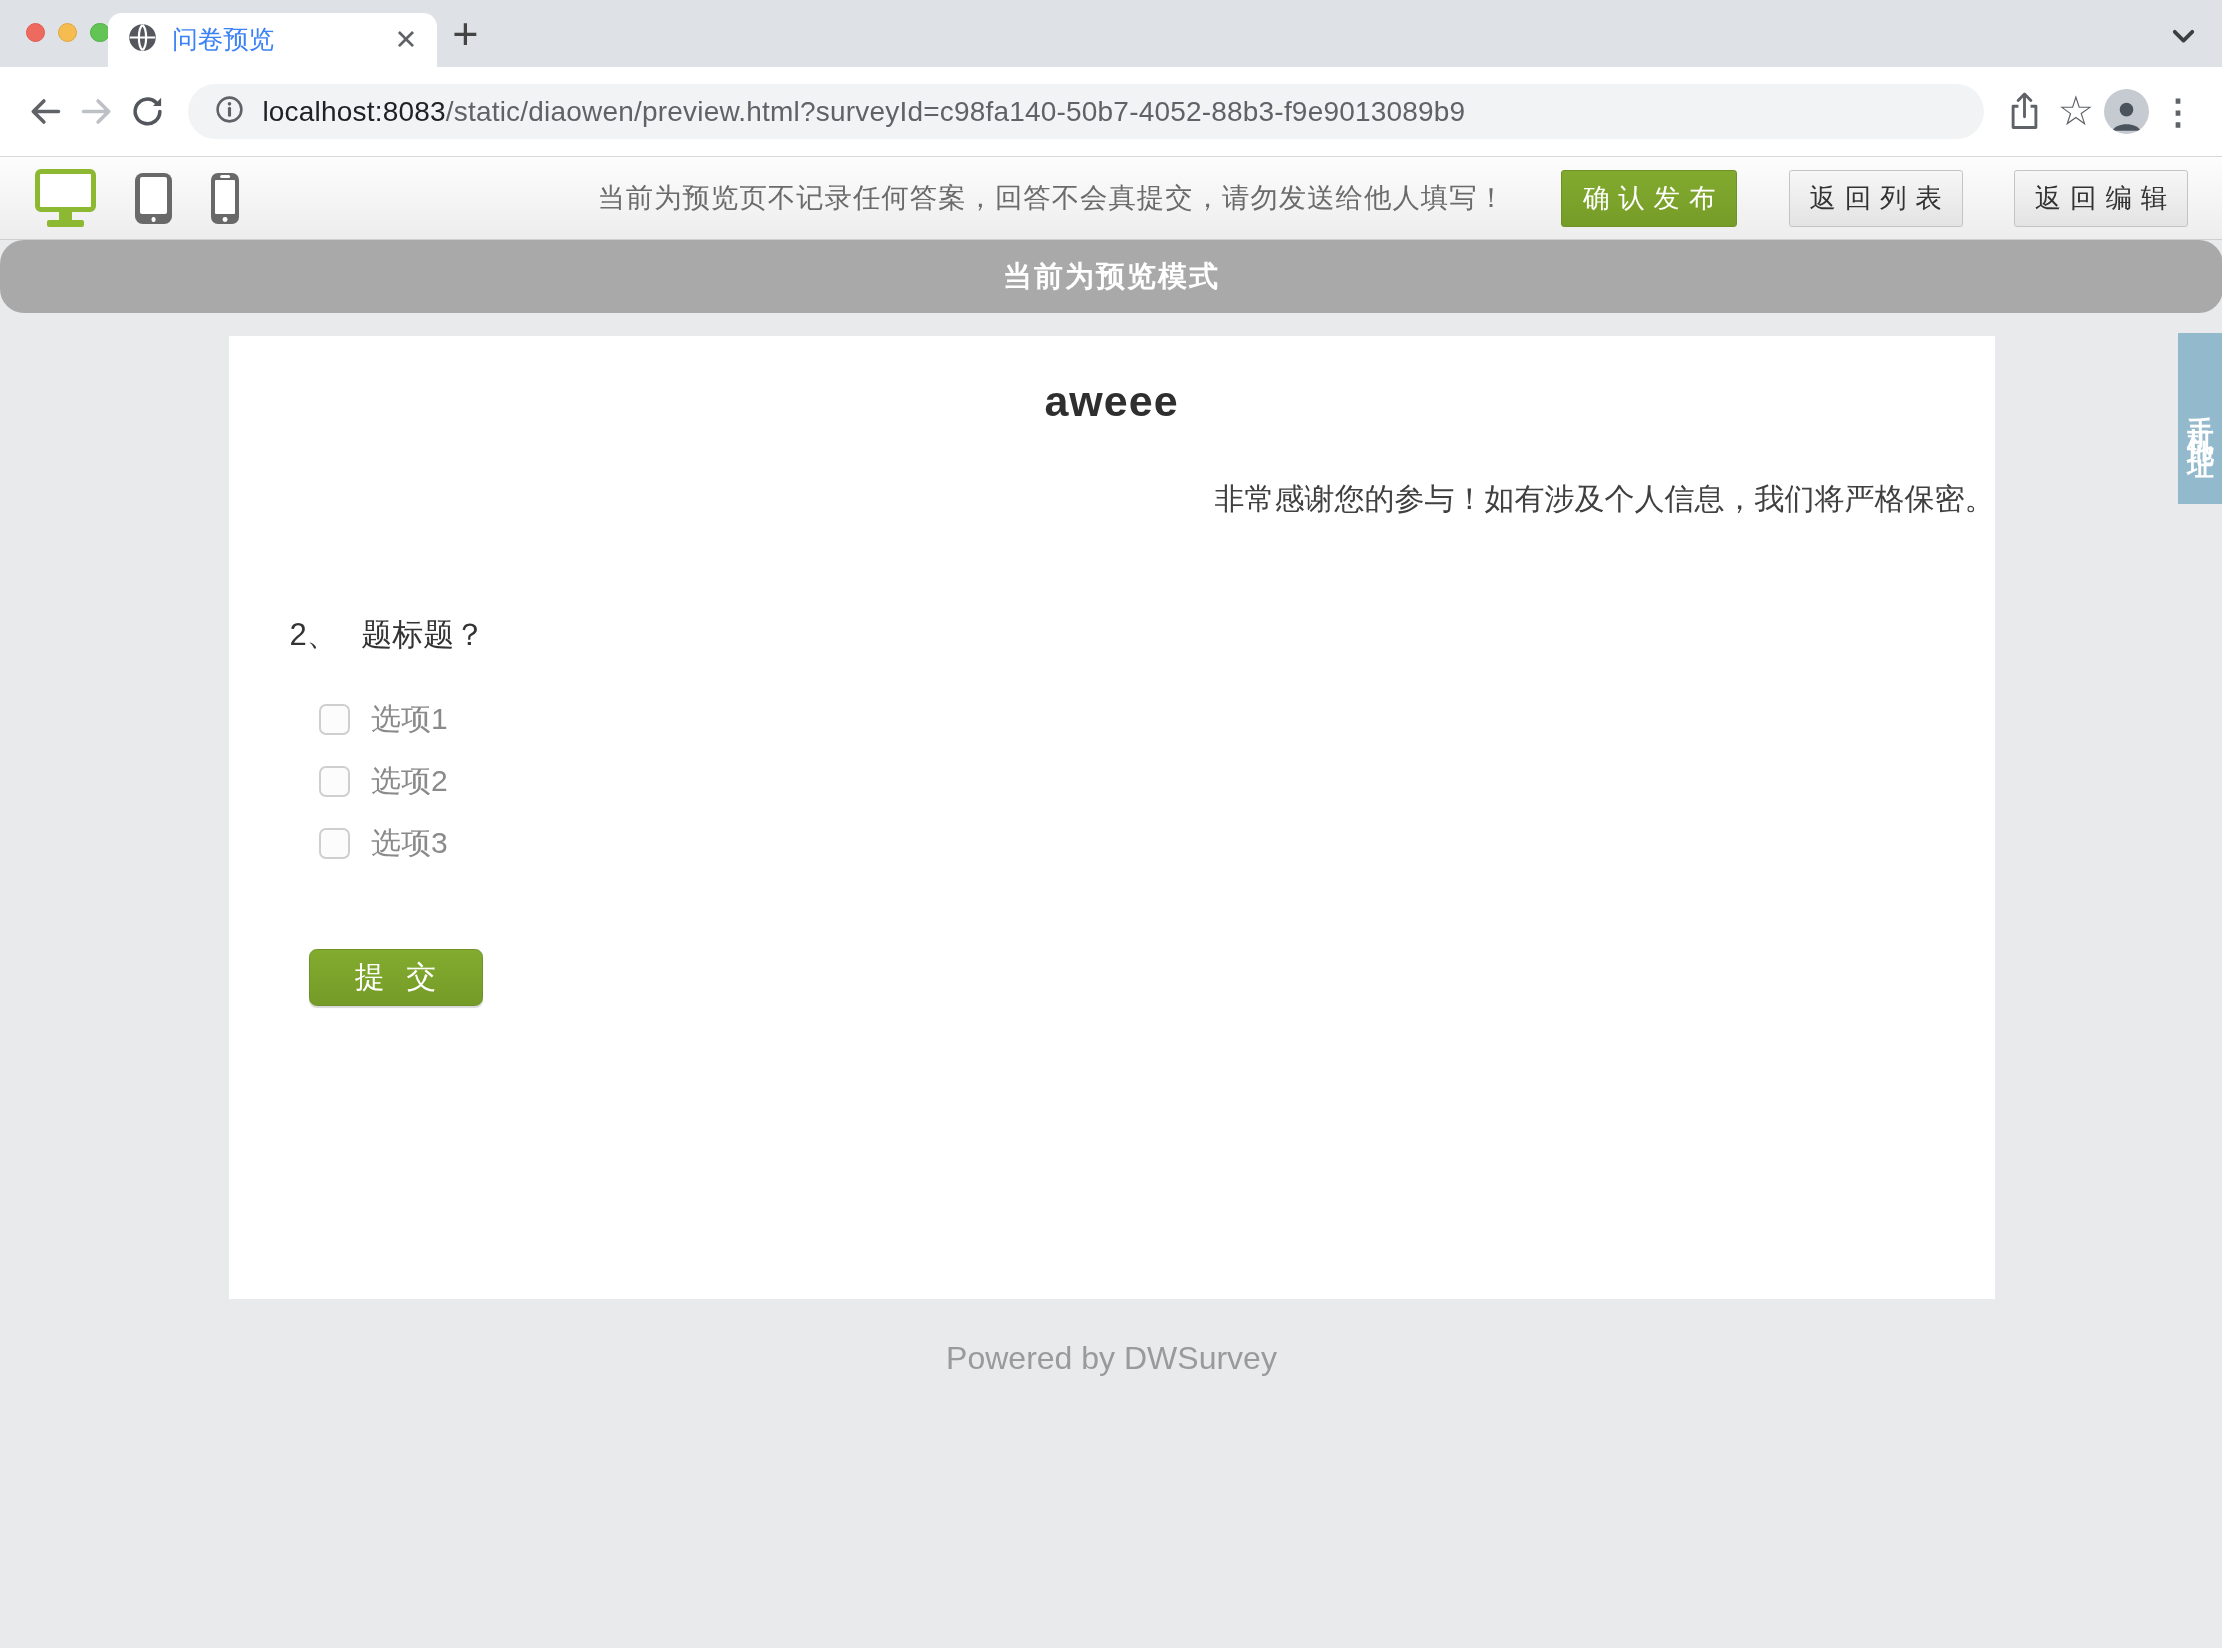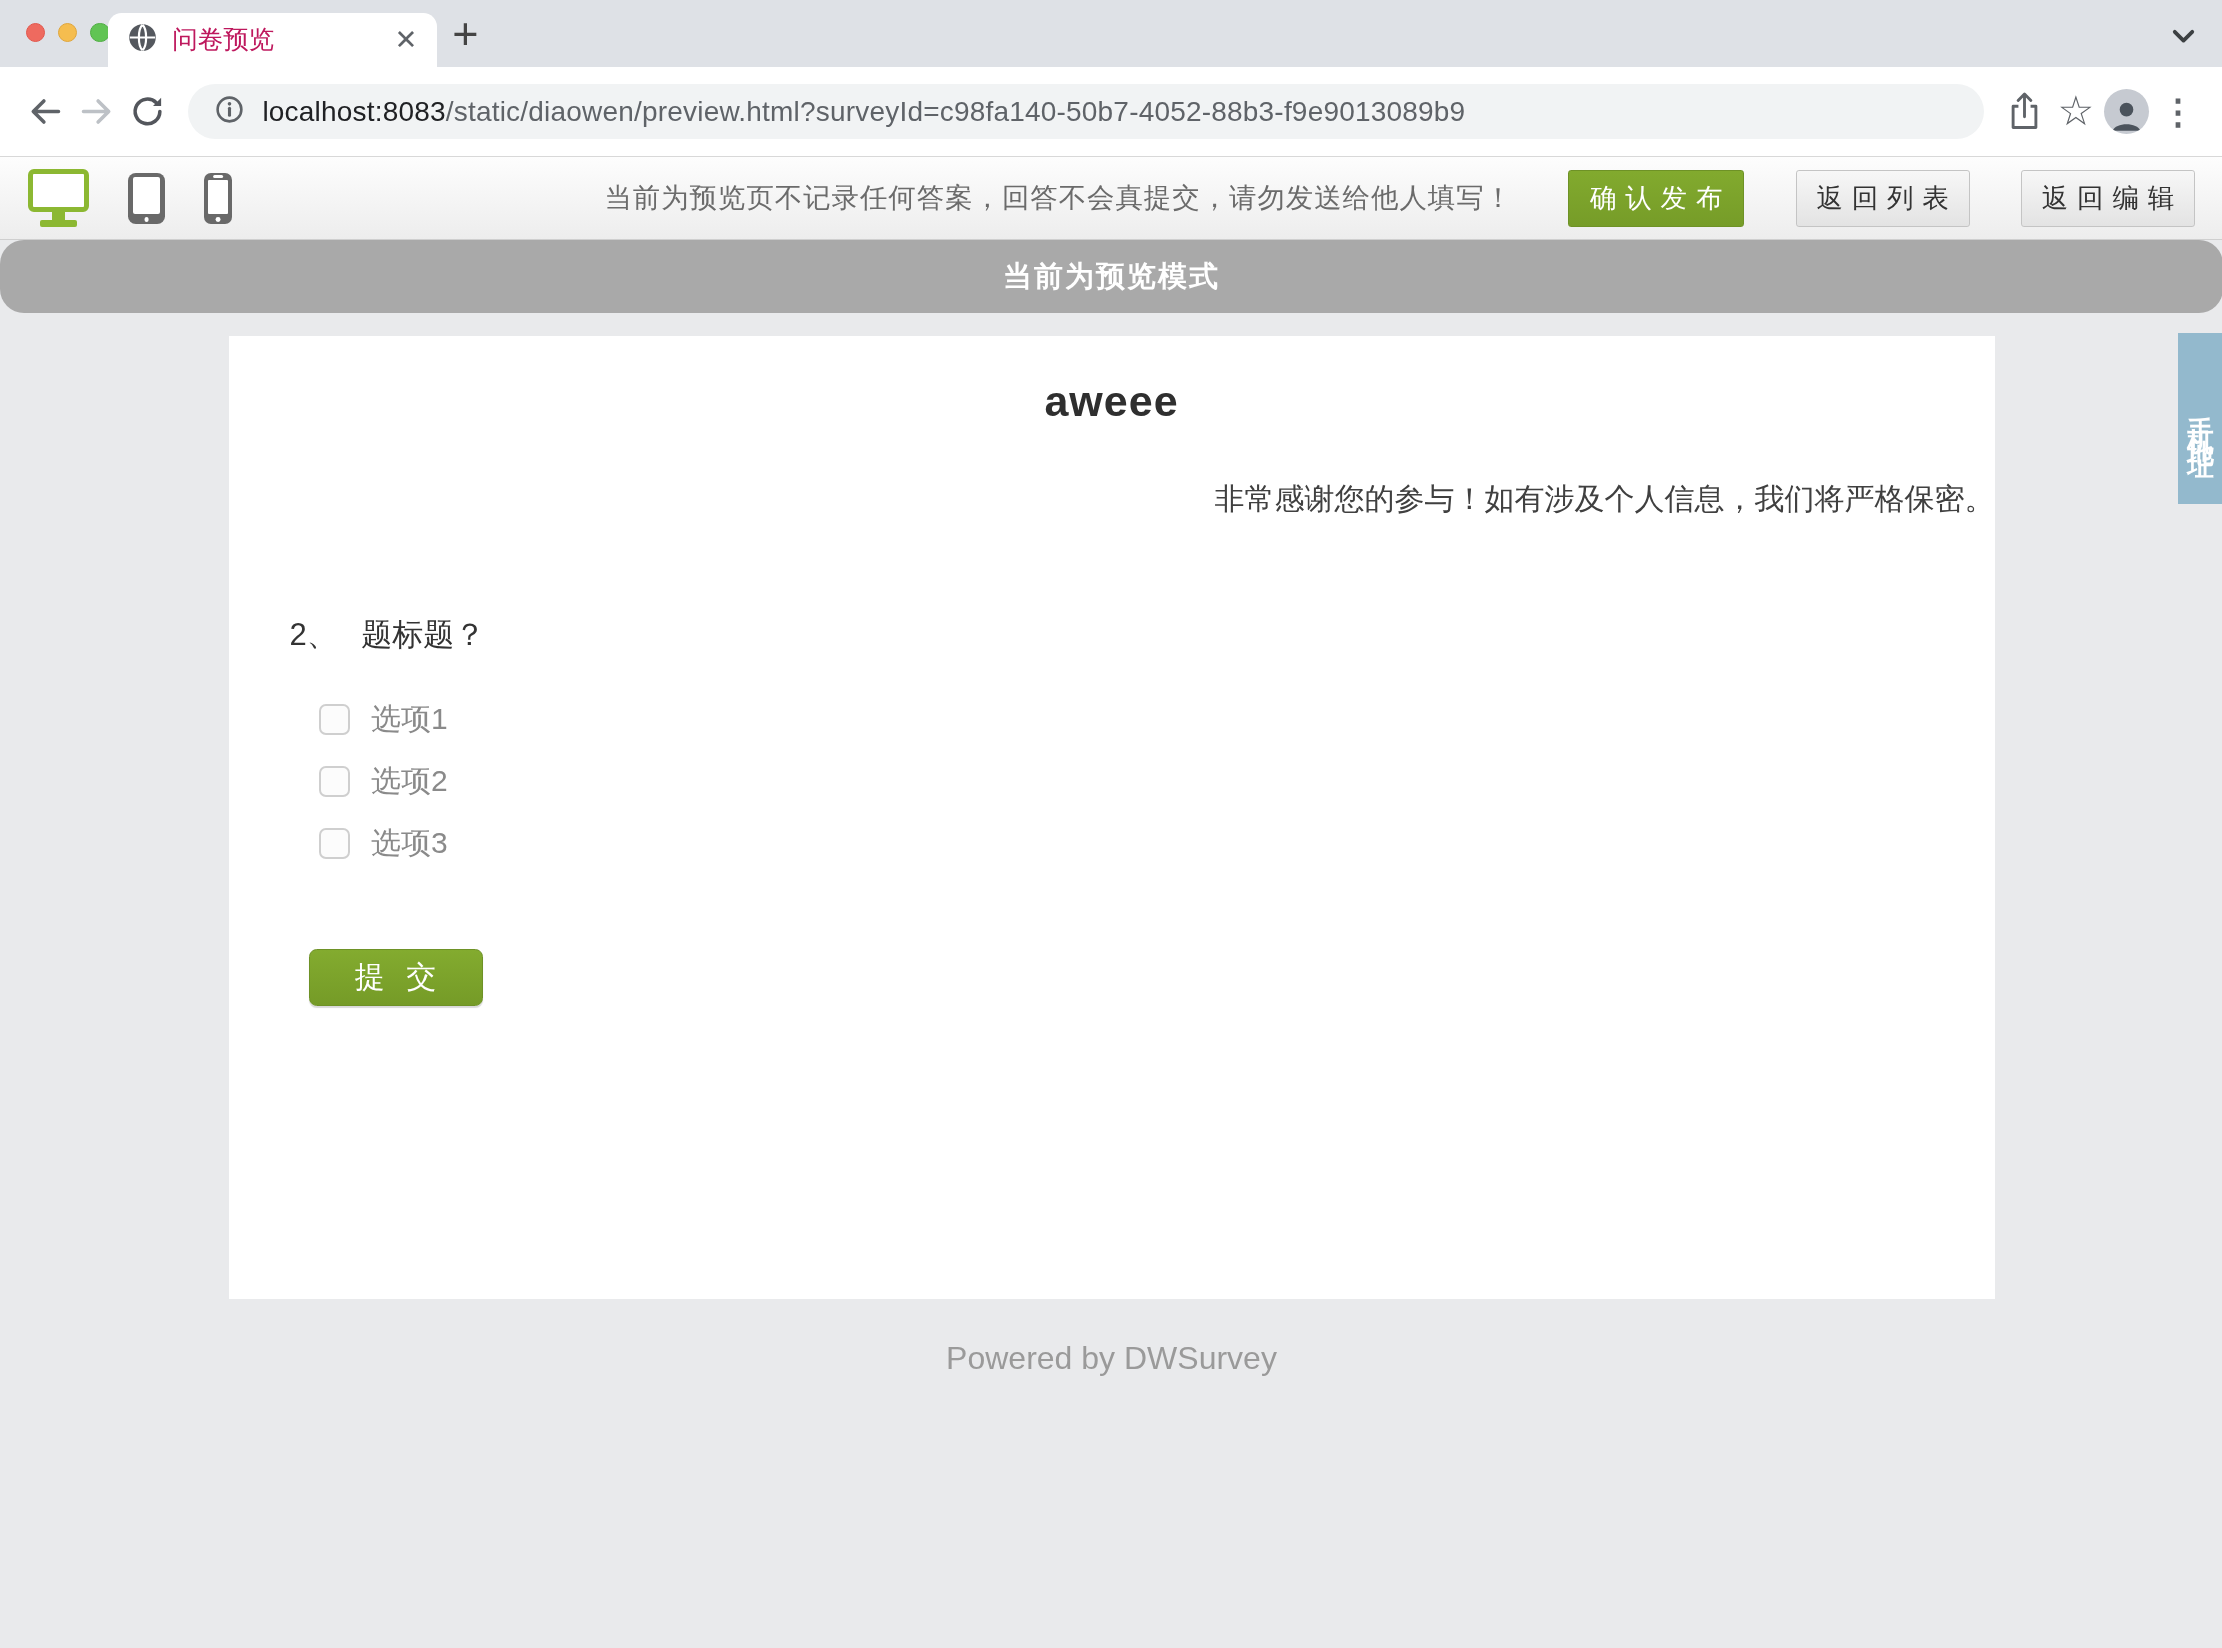--- a/index.html
+++ b/index.html
@@ -8,21 +8,21 @@
 
   
   .tabstrip { height:67px; background:#dee1e6; position:relative; }
   .traffic { position:absolute; left:25.5px; top:22.5px; display:flex; gap:12.7px; }
   .light { width:19.6px; height:19.6px; border-radius:50%; }
   .light.red    { background:#ee6a5f; border:1px solid #e2574c; }
   .light.yellow { background:#f5bd4f; border:1px solid #e0a63c; }
   .light.green  { background:#61c454; border:1px solid #4fae43; }
   .tab { position:absolute; left:108px; top:12.7px; width:329px; height:54px; background:#fff;
          border-radius:13.7px 13.7px 0 0; display:flex; align-items:center; padding:0 19.6px; }
-  .tab-title { font-size:25.5px; color:#be185d; margin-left:15.7px; flex:1; white-space:nowrap; overflow:hidden; }
+  .tab-title { font-size:25.5px; color:#3b82f6; margin-left:15.7px; flex:1; white-space:nowrap; overflow:hidden; }
   .tab-close { font-size:27.4px; color:#5f6368; margin-left:11.8px; cursor:pointer; }
   .newtab { position:absolute; left:439px; top:7.8px; width:53px; height:53px; display:flex;
             align-items:center; justify-content:center; font-size:45px; font-weight:300; color:#444; }
   .tab-chevron { position:absolute; right:21.6px; top:17.6px; width:35px; height:35px; }
 
   
   .navbar { height:90px; background:#fff; display:flex; align-items:center; padding:0 19.6px;
             border-bottom:1px solid #d8d8d8; }
   .nav-ic { width:51px; height:51px; display:flex; align-items:center; justify-content:center; flex:none; }
   .urlbar { flex:1; height:55px; background:#f1f3f4; border-radius:27.4px; display:flex; align-items:center;
@@ -31,21 +31,21 @@
   .url-host { color:#202124; }
   .url-path { color:#5f6368; }
   .info-ic { margin-right:17.6px; flex:none; }
   .star-glyph { font-size:41px; color:#5f6368; line-height:1; }
   .dots-glyph { font-size:35px; color:#5f6368; line-height:1; font-weight:bold; }
   .avatar { width:45px; height:45px; border-radius:50%; background:#c6cad1; display:flex;
             align-items:flex-end; justify-content:center; overflow:hidden; }
 
   
   .ptoolbar { height:83px; background:linear-gradient(#fdfdfd,#ededed); border-bottom:1px solid #cfcfcf;
-              display:flex; align-items:center; padding:0 28px;justify-content:space-between; }
+              display:flex; align-items:center; padding:0 35px;justify-content:space-between; }
   .devices { display:flex; align-items:center; gap:39px; }
   .dev-monitor { width:61px; }
   .mon-screen { width:61px; height:43px; border:5.9px solid #8cb832; border-radius:5.9px; background:#fff; }
   .mon-neck { width:13.7px; height:8.8px; background:#8cb832; margin:0 auto; }
   .mon-base { width:37px; height:6.9px; background:#8cb832; margin:0 auto; border-radius:2px; }
   .dev-tablet { width:37px; height:51px; background:#696969; border-radius:7.8px; position:relative; }
   .dev-tablet .screen { position:absolute; top:4.9px; left:4.9px; right:4.9px; bottom:9.8px; background:#fff; border-radius:2px; }
   .dev-tablet::after { content:''; position:absolute; bottom:2px; left:50%; transform:translateX(-50%);
                        width:4.9px; height:4.9px; background:#fff; border-radius:50%; }
   .dev-phone { width:28px; height:51px; background:#696969; border-radius:6.9px; position:relative; }

